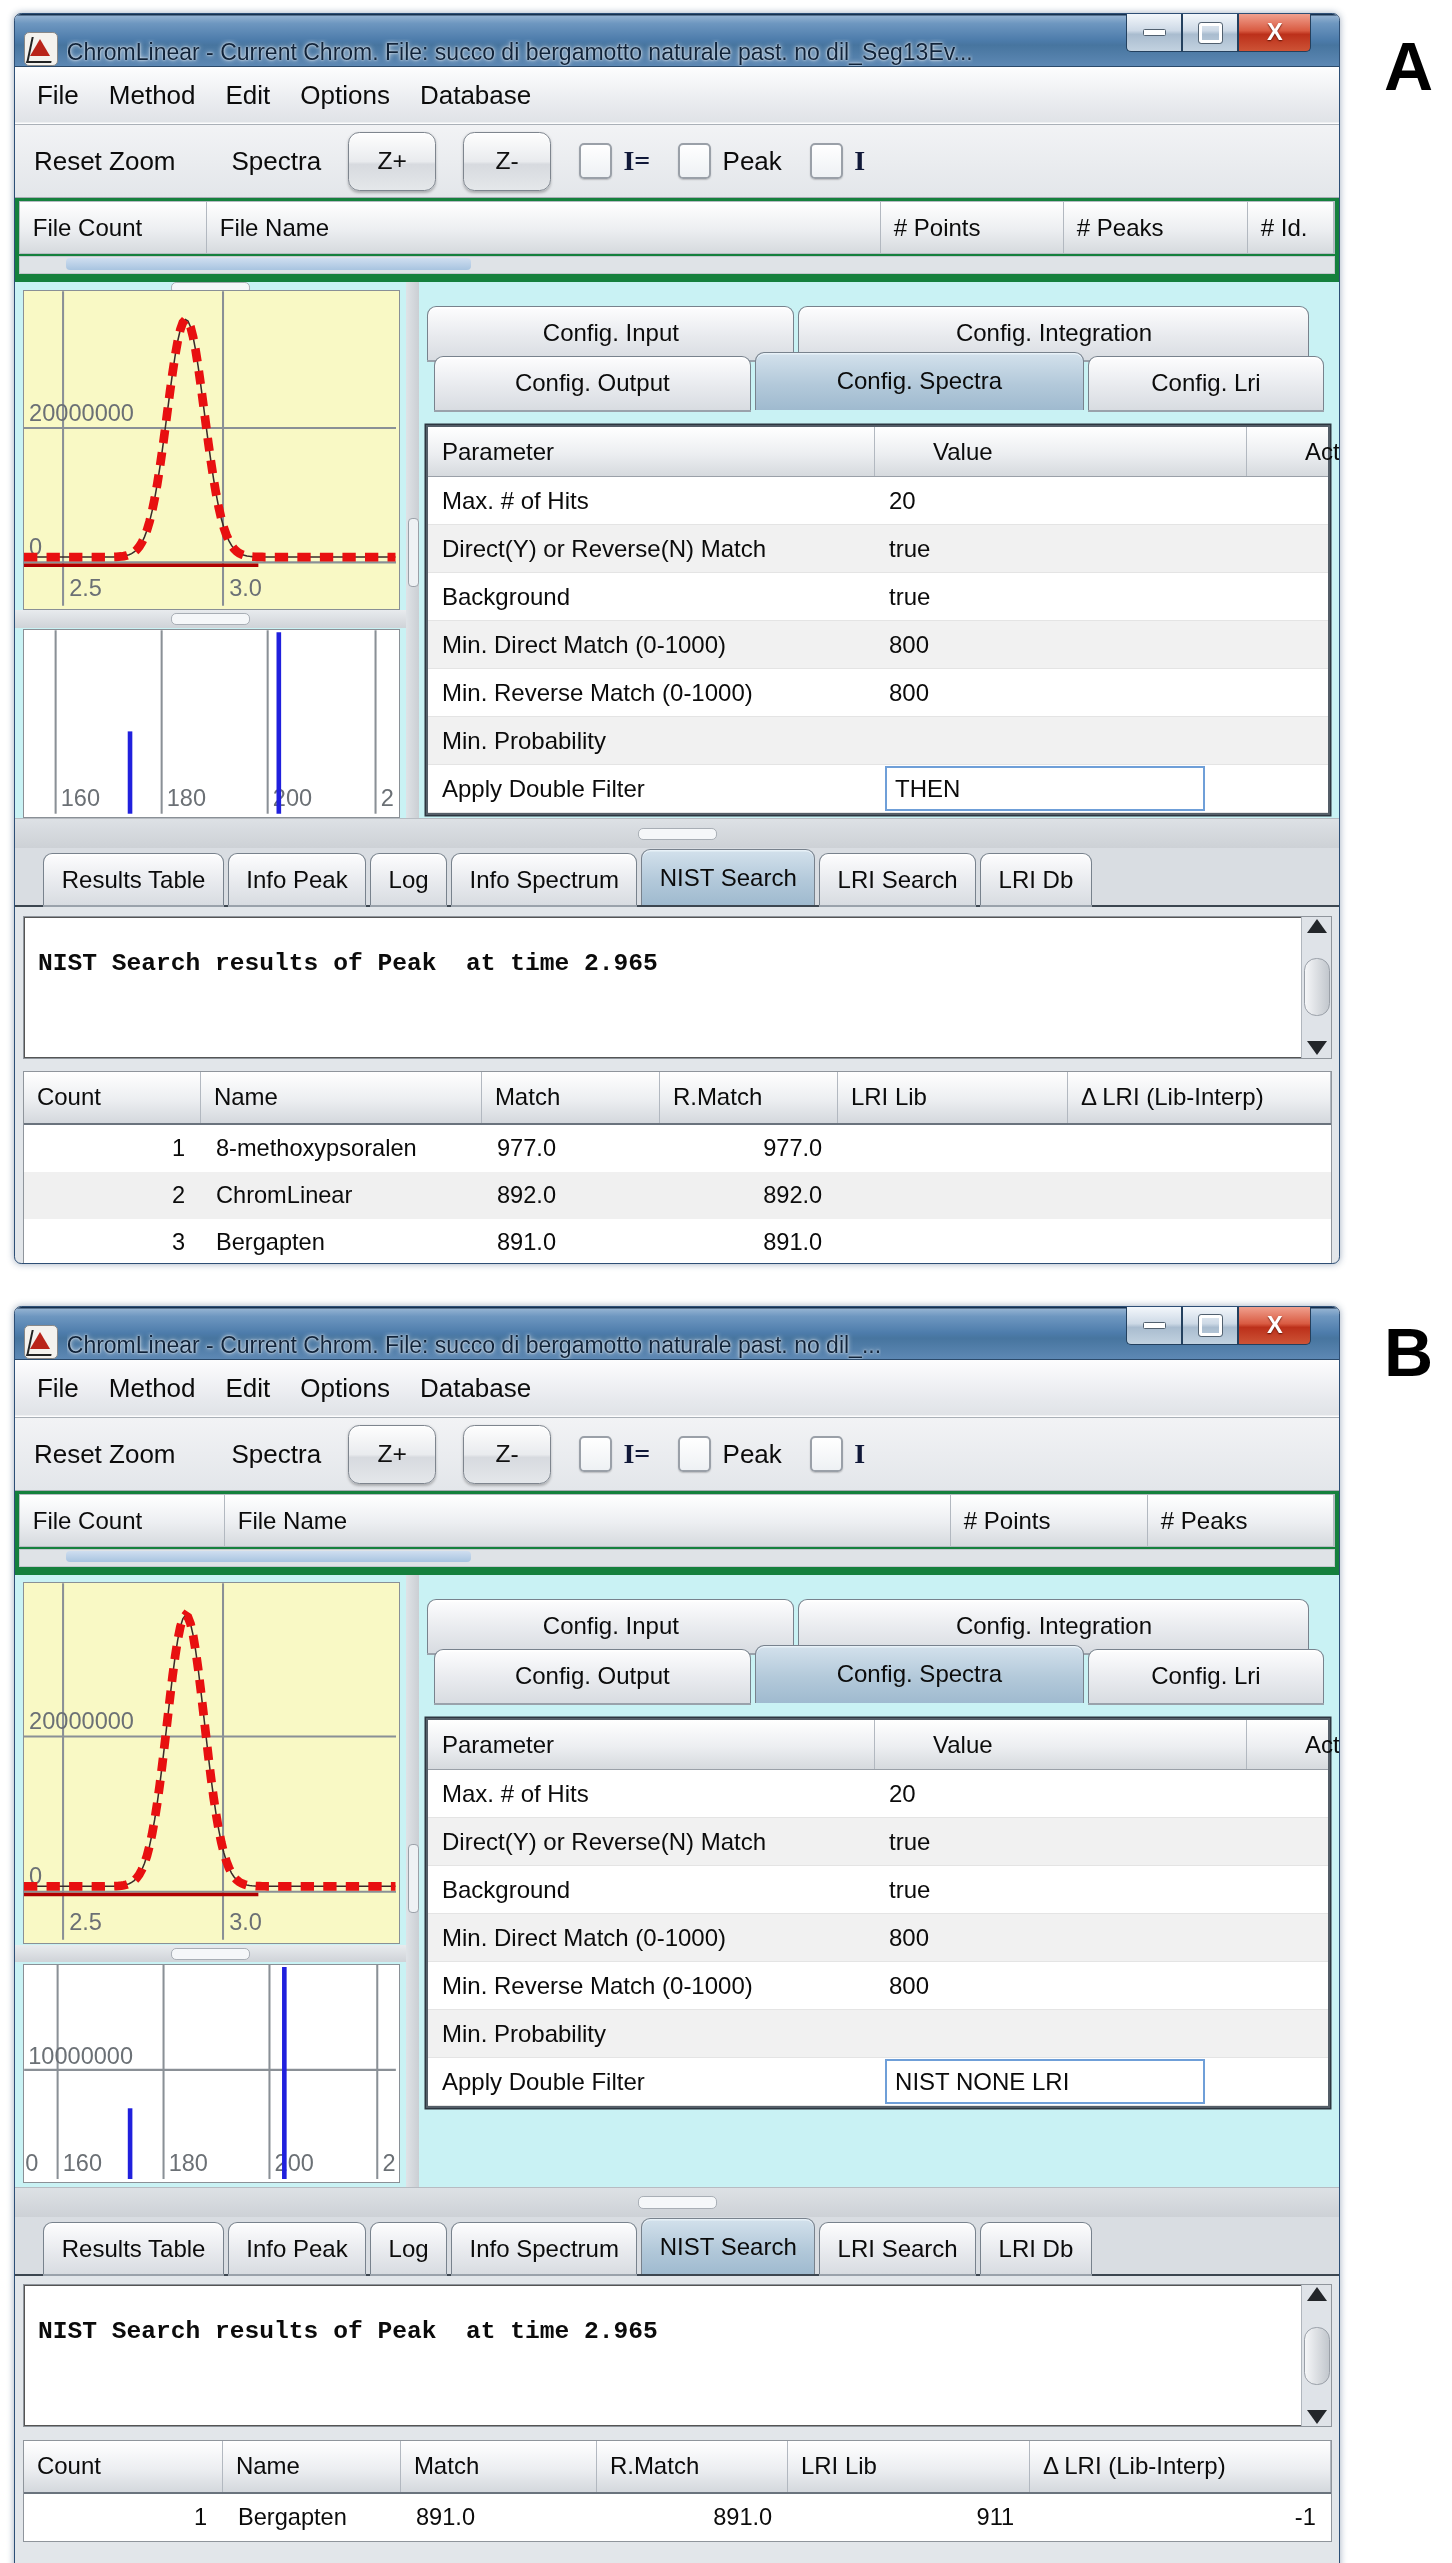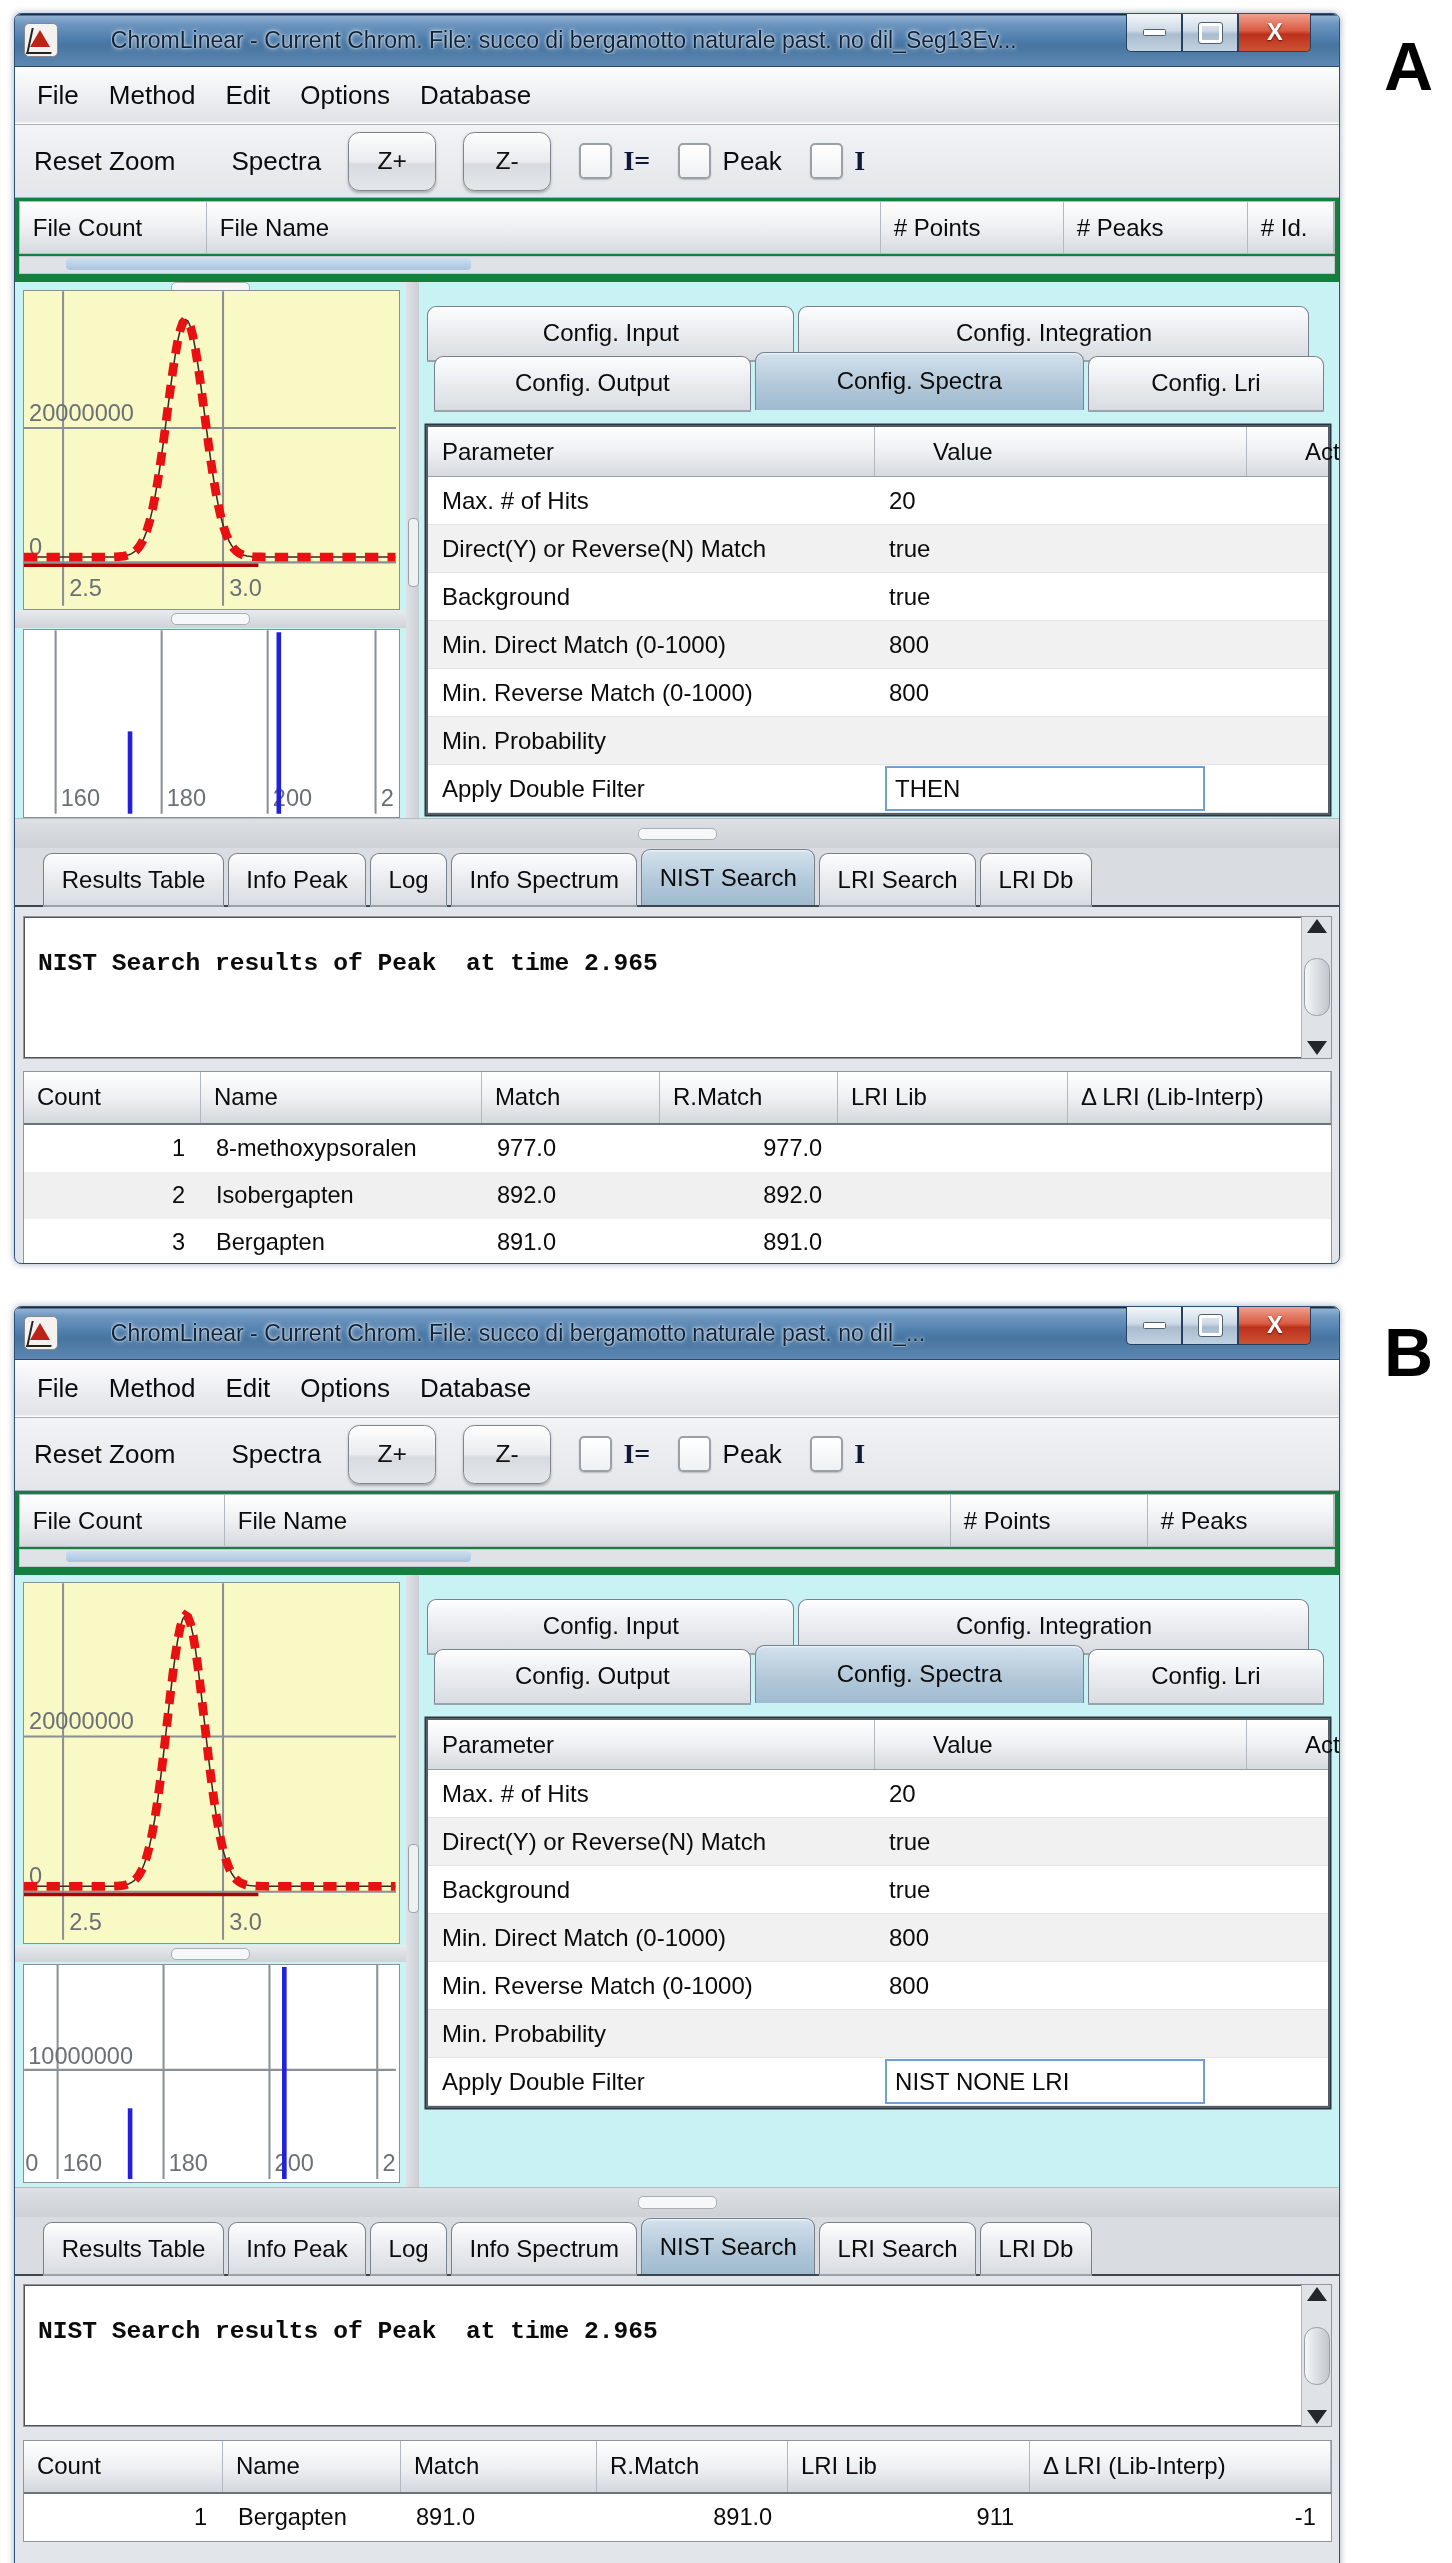--- a/index.html
+++ b/index.html
@@ -2,21 +2,21 @@
 <html style="font-size:8.2px"><head>
 <meta charset="utf-8">
 <style>
   html,body{margin:0;padding:0;background:#ffffff;}
   body{width:1453px;height:2598px;position:relative;font-family:"Liberation Sans",sans-serif;-webkit-font-smoothing:antialiased;}
   .bigletter{position:absolute;left:1384px;width:67px;font-size:68px;font-weight:bold;color:#000;font-family:"Liberation Sans",sans-serif;}
   
   .window{position:absolute;left:14.4px;width:1324px;border:1.5px solid #2e4f76;border-radius:7.2px;overflow:hidden;
           background:#e2e6ea;box-shadow:0 0 7.2px rgba(40,70,110,.45);display:flex;flex-direction:column;}
   .titlebar{height:52px;flex:0 0 52px;background:linear-gradient(180deg,#9db9d6 0%,#6e97c0 18%,#4d7cab 50%,#47759f 60%,#5d88b4 100%);
-            border-bottom:1px solid #2b4a6b;display:flex;align-items:center;position:relative;box-shadow:inset 0 1.5px 0 #16304e;gap:44px;}
+            border-bottom:1px solid #2b4a6b;display:flex;align-items:flex-end;position:relative;box-shadow:inset 0 1.5px 0 #16304e;}
   .appicon{width:32px;height:32px;margin:0 9.2px 0 8.2px;background:#f4f2ee;border-radius:5.1px;border:1px solid #888;position:relative;flex:0 0 32px;}
   .appicon:before{content:"";position:absolute;left:5.1px;top:6.2px;width:0;height:0;border-left:10.3px solid transparent;border-right:10.3px solid transparent;border-bottom:17.4px solid #b92318;}
   .appicon:after{content:"";position:absolute;left:4.1px;top:4.1px;width:22.6px;height:23.6px;border-left:2.6px solid #222;border-bottom:2.6px solid #222;transform:skewX(-12deg);}
   .titletext{font-size:23px;color:#10233a;text-shadow:0 0 5.1px rgba(255,255,255,.9),0 0 2.1px rgba(255,255,255,.9);white-space:nowrap;overflow:hidden;}
   .winbtns{position:absolute;right:28px;top:0;display:flex;}
   .wbtn{height:37px;border:1px solid #23405e;border-top:none;display:flex;align-items:center;justify-content:center;
         background:linear-gradient(180deg,#f3f7fb 0%,#cdd9e6 45%,#a9bccf 55%,#c2d2e0 100%);}
   .wbtn.min{width:54px;border-radius:0 0 0 5.1px;}
   .wbtn.max{width:54px;}
   .wbtn.close{width:71px;border-radius:0 0 5.1px 0;background:linear-gradient(180deg,#f0a08e 0%,#d95b42 45%,#bc301a 55%,#cd5336 100%);}
@@ -282,21 +282,21 @@
         <div class="rrow res-grid">
           <div class="c ra">1</div>
           <div class="c ">8-methoxypsoralen</div>
           <div class="c ">977.0</div>
           <div class="c ra">977.0</div>
           <div class="c ra"></div>
           <div class="c ra"></div>
         </div>
         <div class="rrow res-grid alt">
           <div class="c ra">2</div>
-          <div class="c ">Isobergapten</div>
+          <div class="c ">ChromLinear</div>
           <div class="c ">892.0</div>
           <div class="c ra">892.0</div>
           <div class="c ra"></div>
           <div class="c ra"></div>
         </div>
         <div class="rrow res-grid">
           <div class="c ra">3</div>
           <div class="c ">Bergapten</div>
           <div class="c ">891.0</div>
           <div class="c ra">891.0</div>

